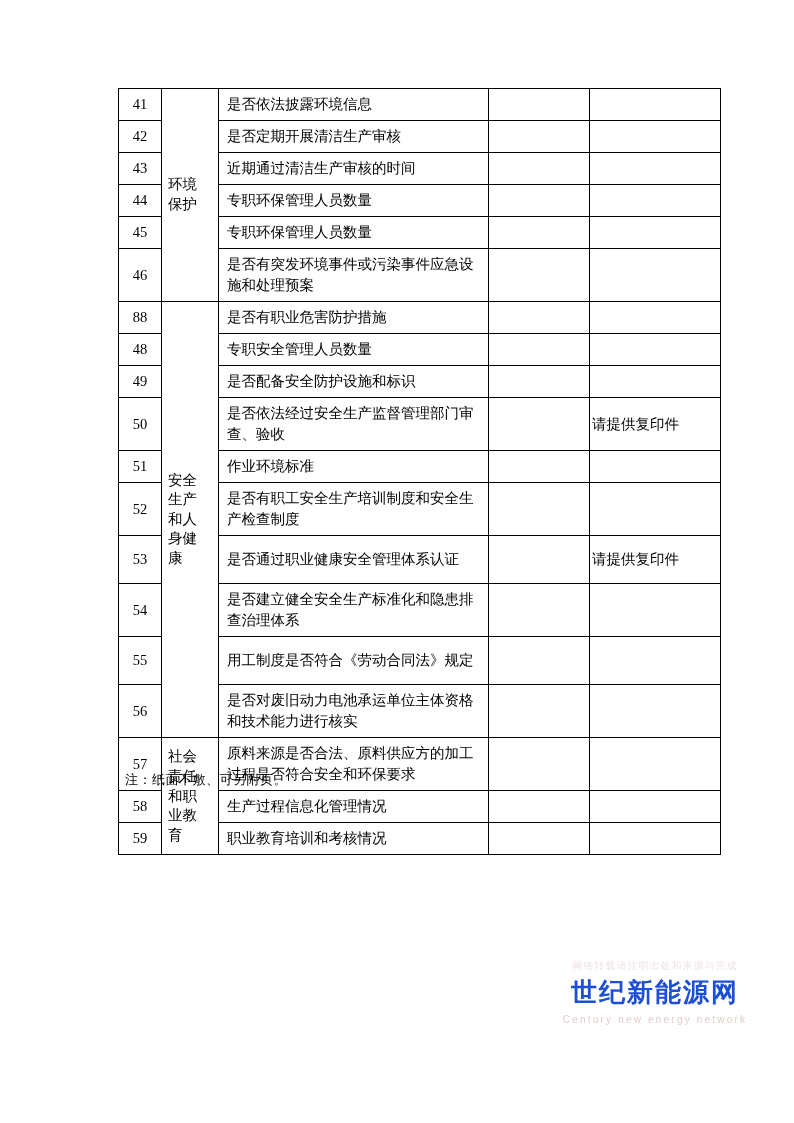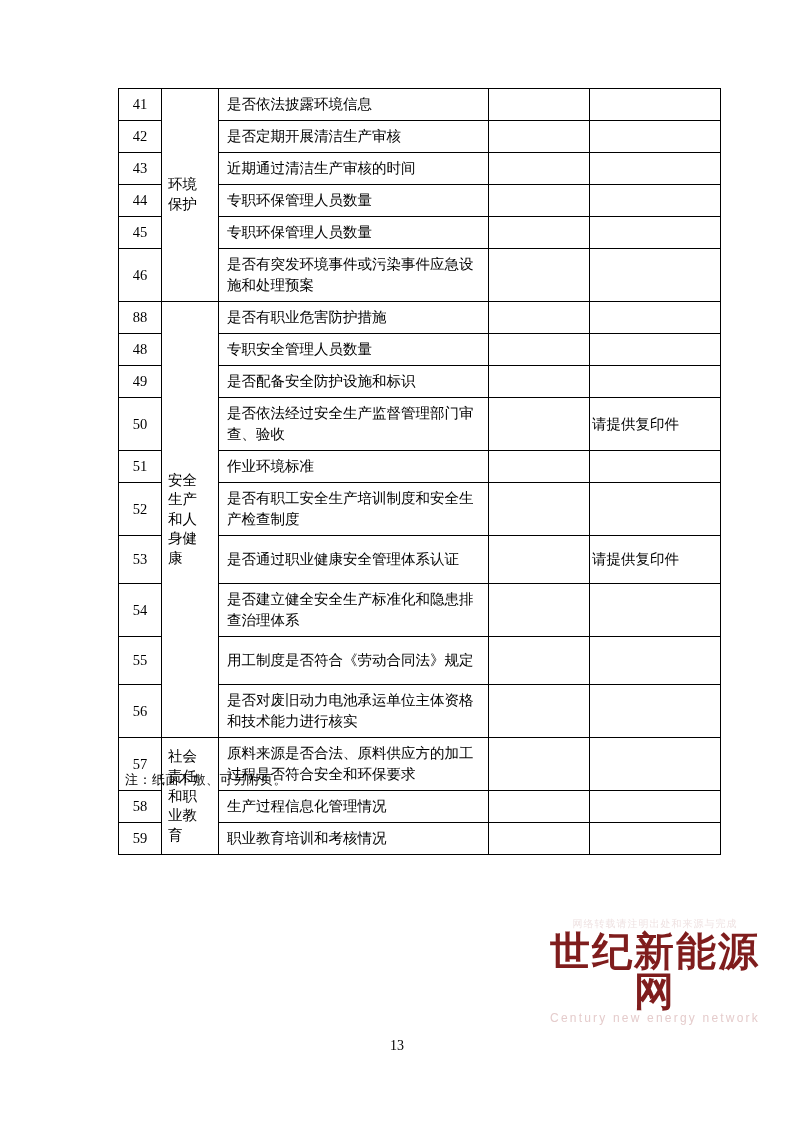--- a/index.html
+++ b/index.html
@@ -85,35 +85,36 @@
     right: 24px;
     bottom: 18px;
     width: 230px;
     text-align: center;
     user-select: none;
   }
   .wm-faint {
     font-size: 10px;
     color: #efe2e2;
     letter-spacing: 1px;
+    margin-bottom: 6px;
     white-space: nowrap;
   }
   .wm-main {
-    font-size: 40px;
+    font-size: 26px;
     font-weight: bold;
-    color: #7f1d1d;
+    color: #1d4ed8;
     letter-spacing: 2px;
     line-height: 1;
     font-family: "Liberation Sans", sans-serif;
   }
   .wm-sub {
-    font-size: 12px;
+    font-size: 10px;
     color: #e5cccc;
     letter-spacing: 2.2px;
-    margin-top: 0;
+    margin-top: 9px;
     font-family: "Liberation Sans", sans-serif;
   }
 </style>
 </head>
 <body>
 
 <div class="page">
 
   <table class="doc-table">
     <tbody>
@@ -258,21 +259,20 @@
         <td class="c-item">职业教育培训和考核情况</td>
         <td class="c-blank"></td>
         <td class="c-note"></td>
       </tr>
 
     </tbody>
   </table>
 
   <div class="note-text">注：纸面不敷、可另附页。</div>
 
-  <div class="page-number">13</div>
 
   <div class="watermark">
     <div class="wm-faint">网络转载请注明出处和来源与完成</div>
     <div class="wm-main">世纪新能源网</div>
     <div class="wm-sub">Century new energy network</div>
   </div>
 
 </div>
 
 </body></html>

